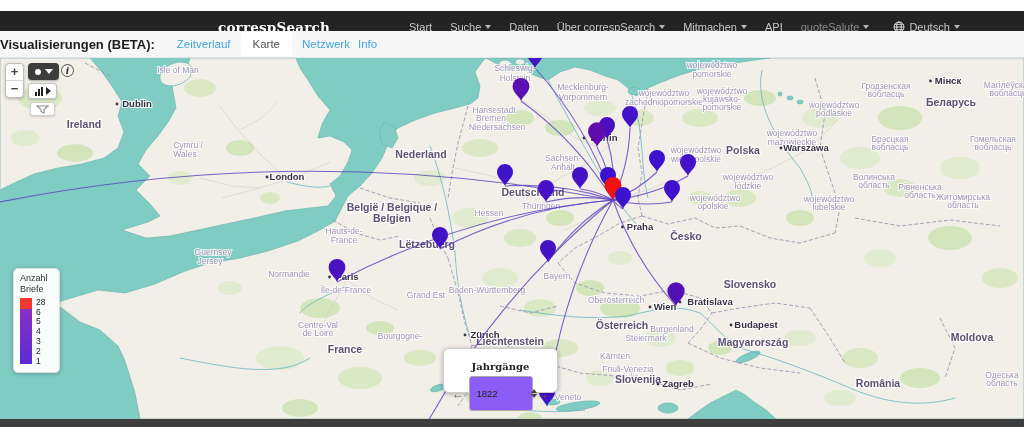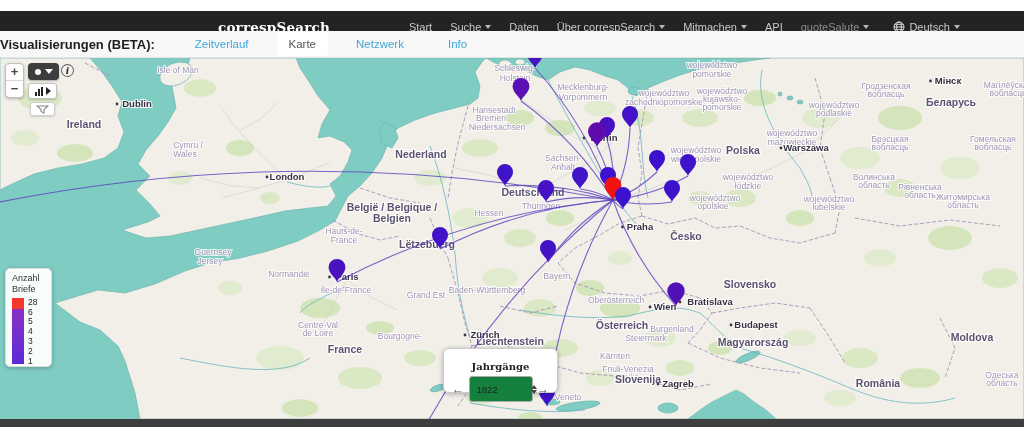--- a/index.html
+++ b/index.html
@@ -11,21 +11,21 @@
   .nav{display:flex;list-style:none;margin:0 0 0 70px;padding:0;align-items:flex-start;}
   .nav li{color:#c9c9c9;font-size:11px;padding:0 9px;white-space:nowrap;cursor:pointer;display:flex;align-items:center;}
   .nav li.muted span{color:#8b8b8b;}
   .caret{display:inline-block;width:0;height:0;border-left:3.5px solid transparent;border-right:3.5px solid transparent;border-top:4px solid currentColor;margin-left:4px;opacity:.9;}
   .lang{display:flex;align-items:center;color:#dedede;font-size:11px;margin-left:6px;cursor:pointer;}
   .lang svg{margin-right:4px;}
 
   
   .vizbar{position:absolute;top:31px;left:0;width:1024px;height:27px;background:#f7f7f7;border-bottom:1px solid #e3e3e3;display:flex;align-items:center;box-sizing:border-box;}
   .viz-title{font-weight:bold;font-size:13px;color:#1d1d1d;margin-right:18px;}
-  .viz-link{font-size:11.5px;color:#41a7dc;margin:0 22px;cursor:pointer;}
+  .viz-link{font-size:11.5px;color:#41a7dc;margin:0 4px;cursor:pointer;}
   .viz-link.active{background:#fff;color:#555;padding:6px 12px;margin:0 6px;border-radius:2px;}
 
   
   .map{position:absolute;top:58px;left:0;width:1024px;height:361px;overflow:hidden;background:#7fccc3;}
   .map svg{display:block;}
   .lbl-country{font:bold 10.5px "Liberation Sans",sans-serif;fill:#5b5270;paint-order:stroke;stroke:#ffffff;stroke-width:2.4px;stroke-opacity:.8;}
   .lbl-city{font:bold 9.5px "Liberation Sans",sans-serif;fill:#362f40;paint-order:stroke;stroke:#ffffff;stroke-width:2.2px;stroke-opacity:.85;}
   .lbl-region{font:8.5px "Liberation Sans",sans-serif;fill:#9e93b3;paint-order:stroke;stroke:#ffffff;stroke-width:2px;stroke-opacity:.8;}
 
   
@@ -37,34 +37,34 @@
   .dot-ico{width:6px;height:6px;border-radius:50%;background:#fff;}
   .tri-down{width:0;height:0;border-left:4px solid transparent;border-right:4px solid transparent;border-top:5px solid #fff;}
   .infobtn{left:61px;top:6px;width:13px;height:13px;border:1.5px solid rgba(40,40,40,.75);border-radius:50%;background:rgba(250,250,250,.35);color:#2c2c2c;font:italic bold 9px "DejaVu Serif",serif;text-align:center;line-height:13px;cursor:pointer;}
   .chartbtn{left:28px;top:25px;width:29px;height:16px;background:#fff;border:1px solid #c2c2c2;border-radius:3px;display:flex;align-items:center;justify-content:center;gap:3px;cursor:pointer;box-shadow:0 1px 2px rgba(0,0,0,.2);}
   .bars{display:flex;align-items:flex-end;gap:1px;height:9px;}
   .bars i{display:block;width:2px;background:#222;}
   .tri-right{width:0;height:0;border-top:4px solid transparent;border-bottom:4px solid transparent;border-left:5px solid #222;}
   .filterbtn{left:30px;top:44px;width:25px;height:14px;background:#fff;border:1px solid #cfcfcf;border-radius:3px;display:flex;align-items:center;justify-content:center;cursor:pointer;box-shadow:0 1px 2px rgba(0,0,0,.15);}
 
   
-  .legend{left:5px;top:210px;width:47px;background:rgba(255,255,255,.95);border:1px solid #ddd;border-radius:5px;box-shadow:0 1px 4px rgba(0,0,0,.25);padding:4px 4px 0 6px;}
+  .legend{left:13px;top:210px;width:47px;background:rgba(255,255,255,.95);border:1px solid #ddd;border-radius:5px;box-shadow:0 1px 4px rgba(0,0,0,.25);padding:4px 4px 6px 6px;}
   .legend-title{font-size:9px;color:#333;line-height:1.2;}
   .legend-body{display:flex;margin-top:3px;}
   .legend-bar{width:12px;height:66px;display:flex;flex-direction:column;}
   .legend-red{height:11px;}
   .legend-grad{flex:1;}
   .legend-vals{display:flex;flex-direction:column;justify-content:space-between;height:68px;margin-left:4px;font-size:8.5px;color:#222;line-height:1;}
 
   
   .yearpanel{left:443px;top:290px;width:115px;height:45px;background:#fff;border:1px solid #ccc;border-radius:6px;box-shadow:0 1px 5px rgba(0,0,0,.3);}
   .yeartitle{text-align:center;font:bold 10px "DejaVu Serif",serif;color:#222;margin-top:12px;}
   .yearrow{display:flex;align-items:center;justify-content:space-between;padding:4px 8px 0 8px;}
   .yeararrow{font-size:12px;color:#555;cursor:pointer;line-height:1;}
-  .yearselect{width:64px;height:26px;border:1px solid #aaa;border-radius:3px;background:#15803d;display:flex;align-items:center;justify-content:space-between;padding:0 4px 0 7px;font-size:9.5px;color:#222;cursor:pointer;box-sizing:border-box;gap:33px;}
+  .yearselect{width:64px;height:35px;border:1px solid #aaa;border-radius:3px;background:#8b5cf6;display:flex;align-items:center;justify-content:space-between;padding:0 4px 0 7px;font-size:9.5px;color:#222;cursor:pointer;box-sizing:border-box;gap:33px;}
   .spinner{display:flex;flex-direction:column;gap:1px;align-items:center;}
   .spin-up{width:0;height:0;border-left:3px solid transparent;border-right:3px solid transparent;border-bottom:4px solid #444;}
   .spin-dn{width:0;height:0;border-left:3px solid transparent;border-right:3px solid transparent;border-top:4px solid #444;}
 
   
   .attrib{right:0;top:349px;height:12px;background:rgba(255,255,255,.78);display:flex;align-items:center;padding:0 4px;font-size:8.5px;color:#333;white-space:nowrap;}
   .attrib a{color:#0078a8;text-decoration:none;cursor:pointer;}
   .flag{display:inline-block;width:10px;height:7px;border:.5px solid #999;margin-right:3px;}
   .flag i{display:block;height:50%;}
   .flag .f-top{background:#5aa7e2;}

